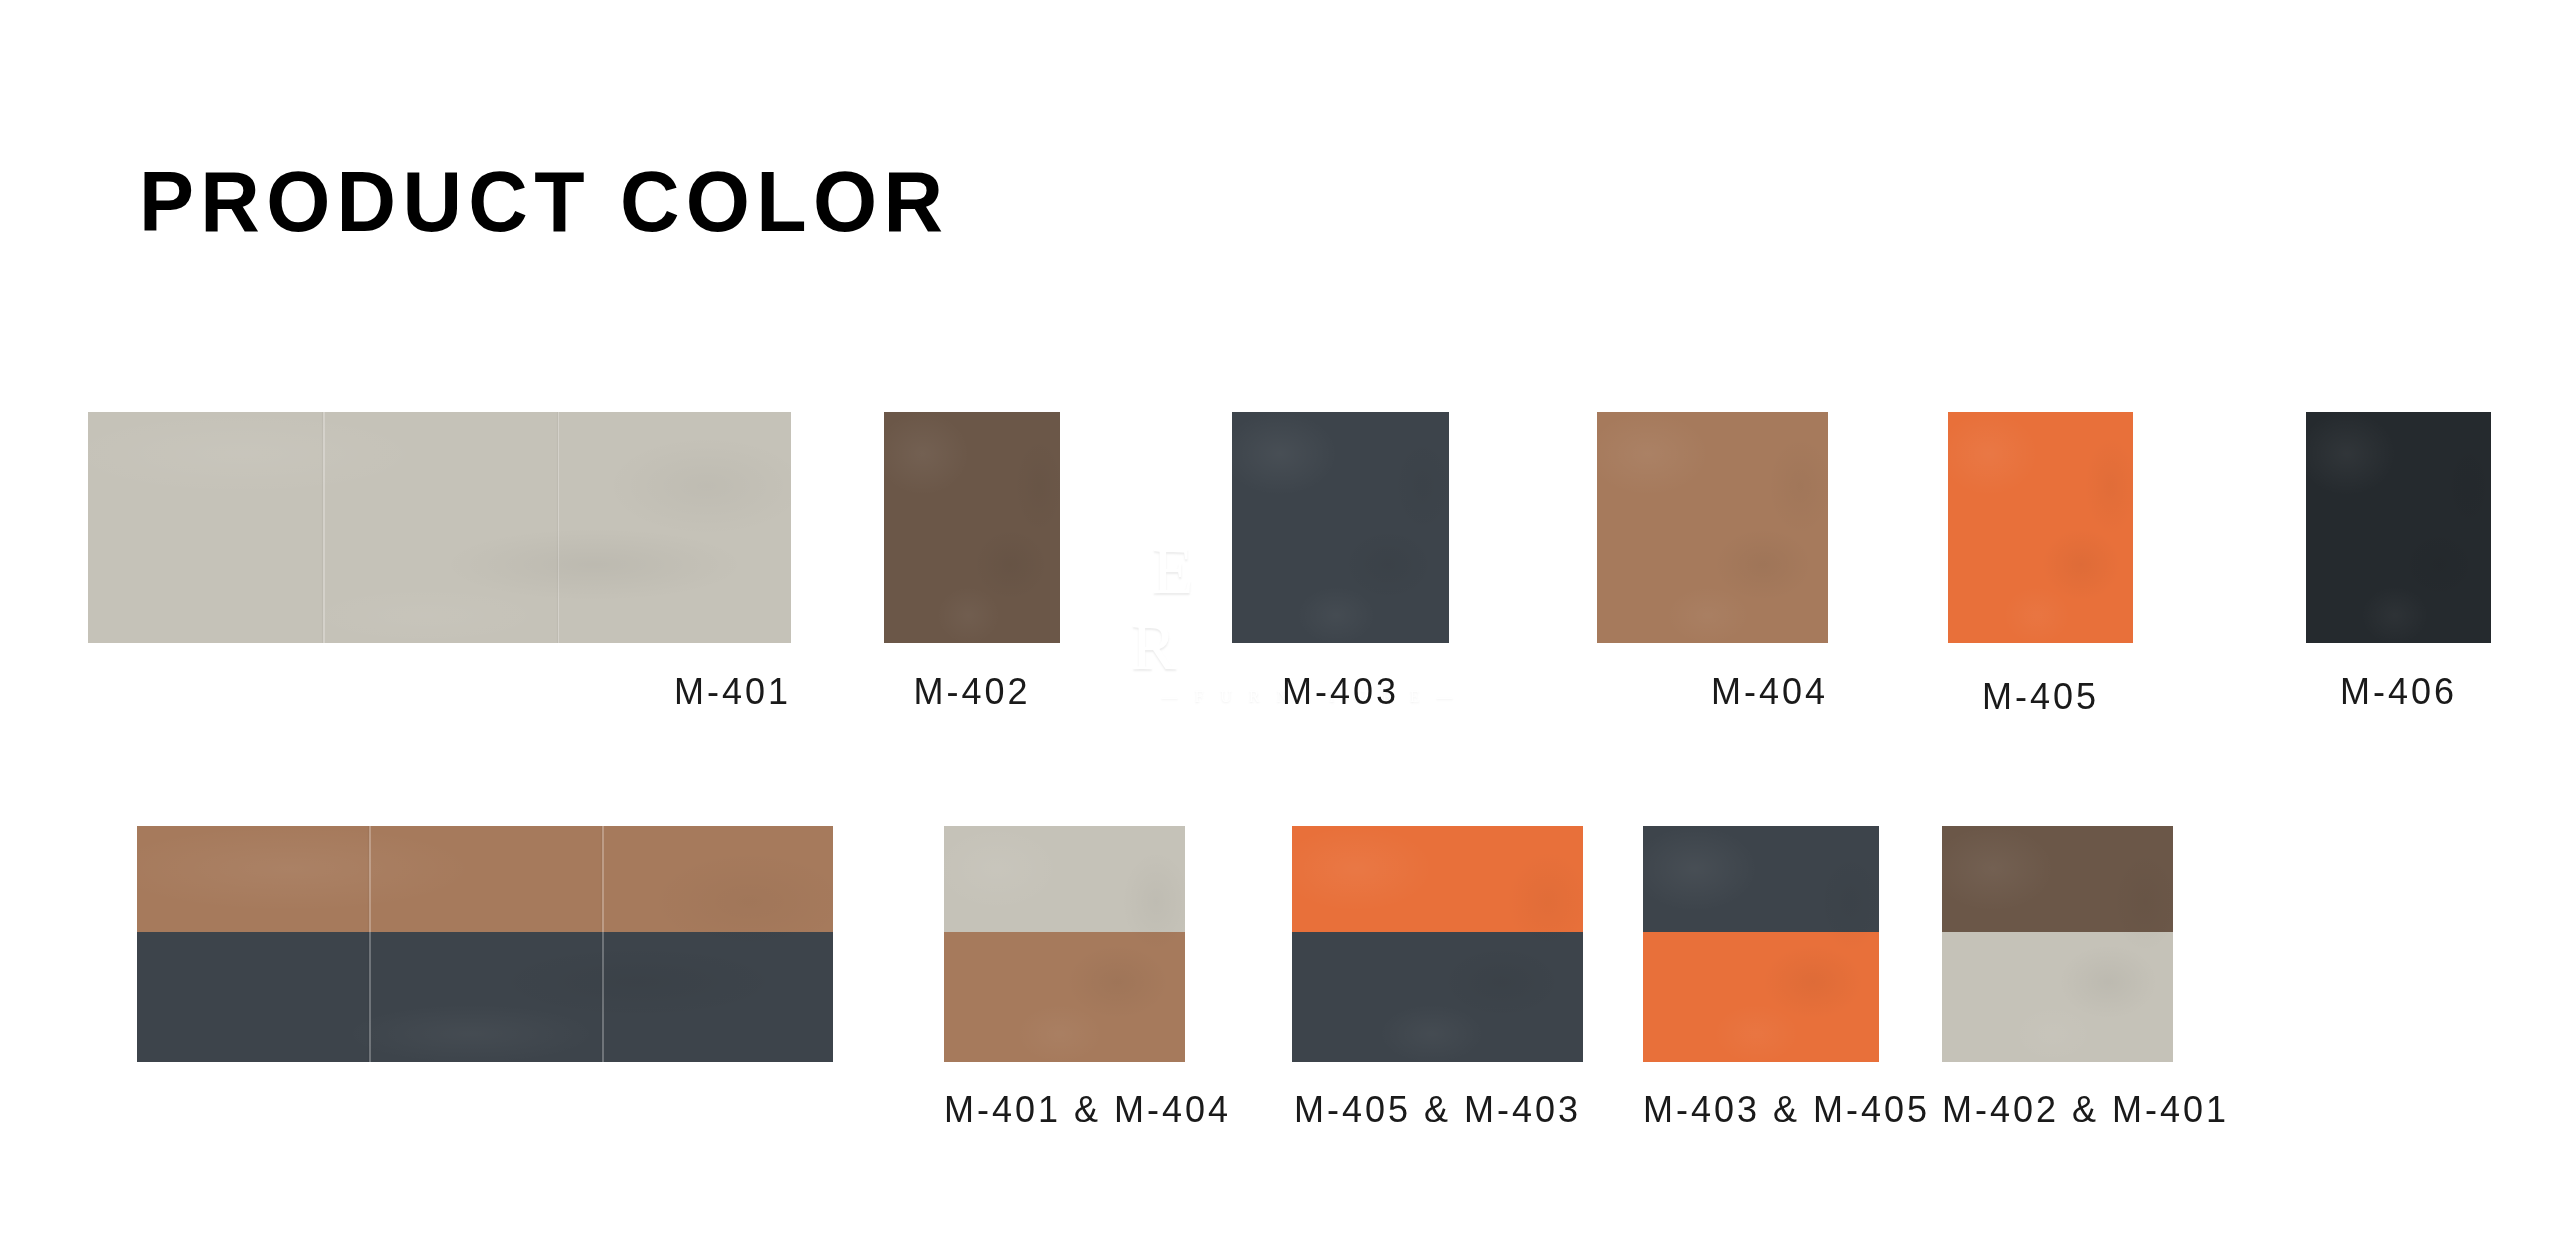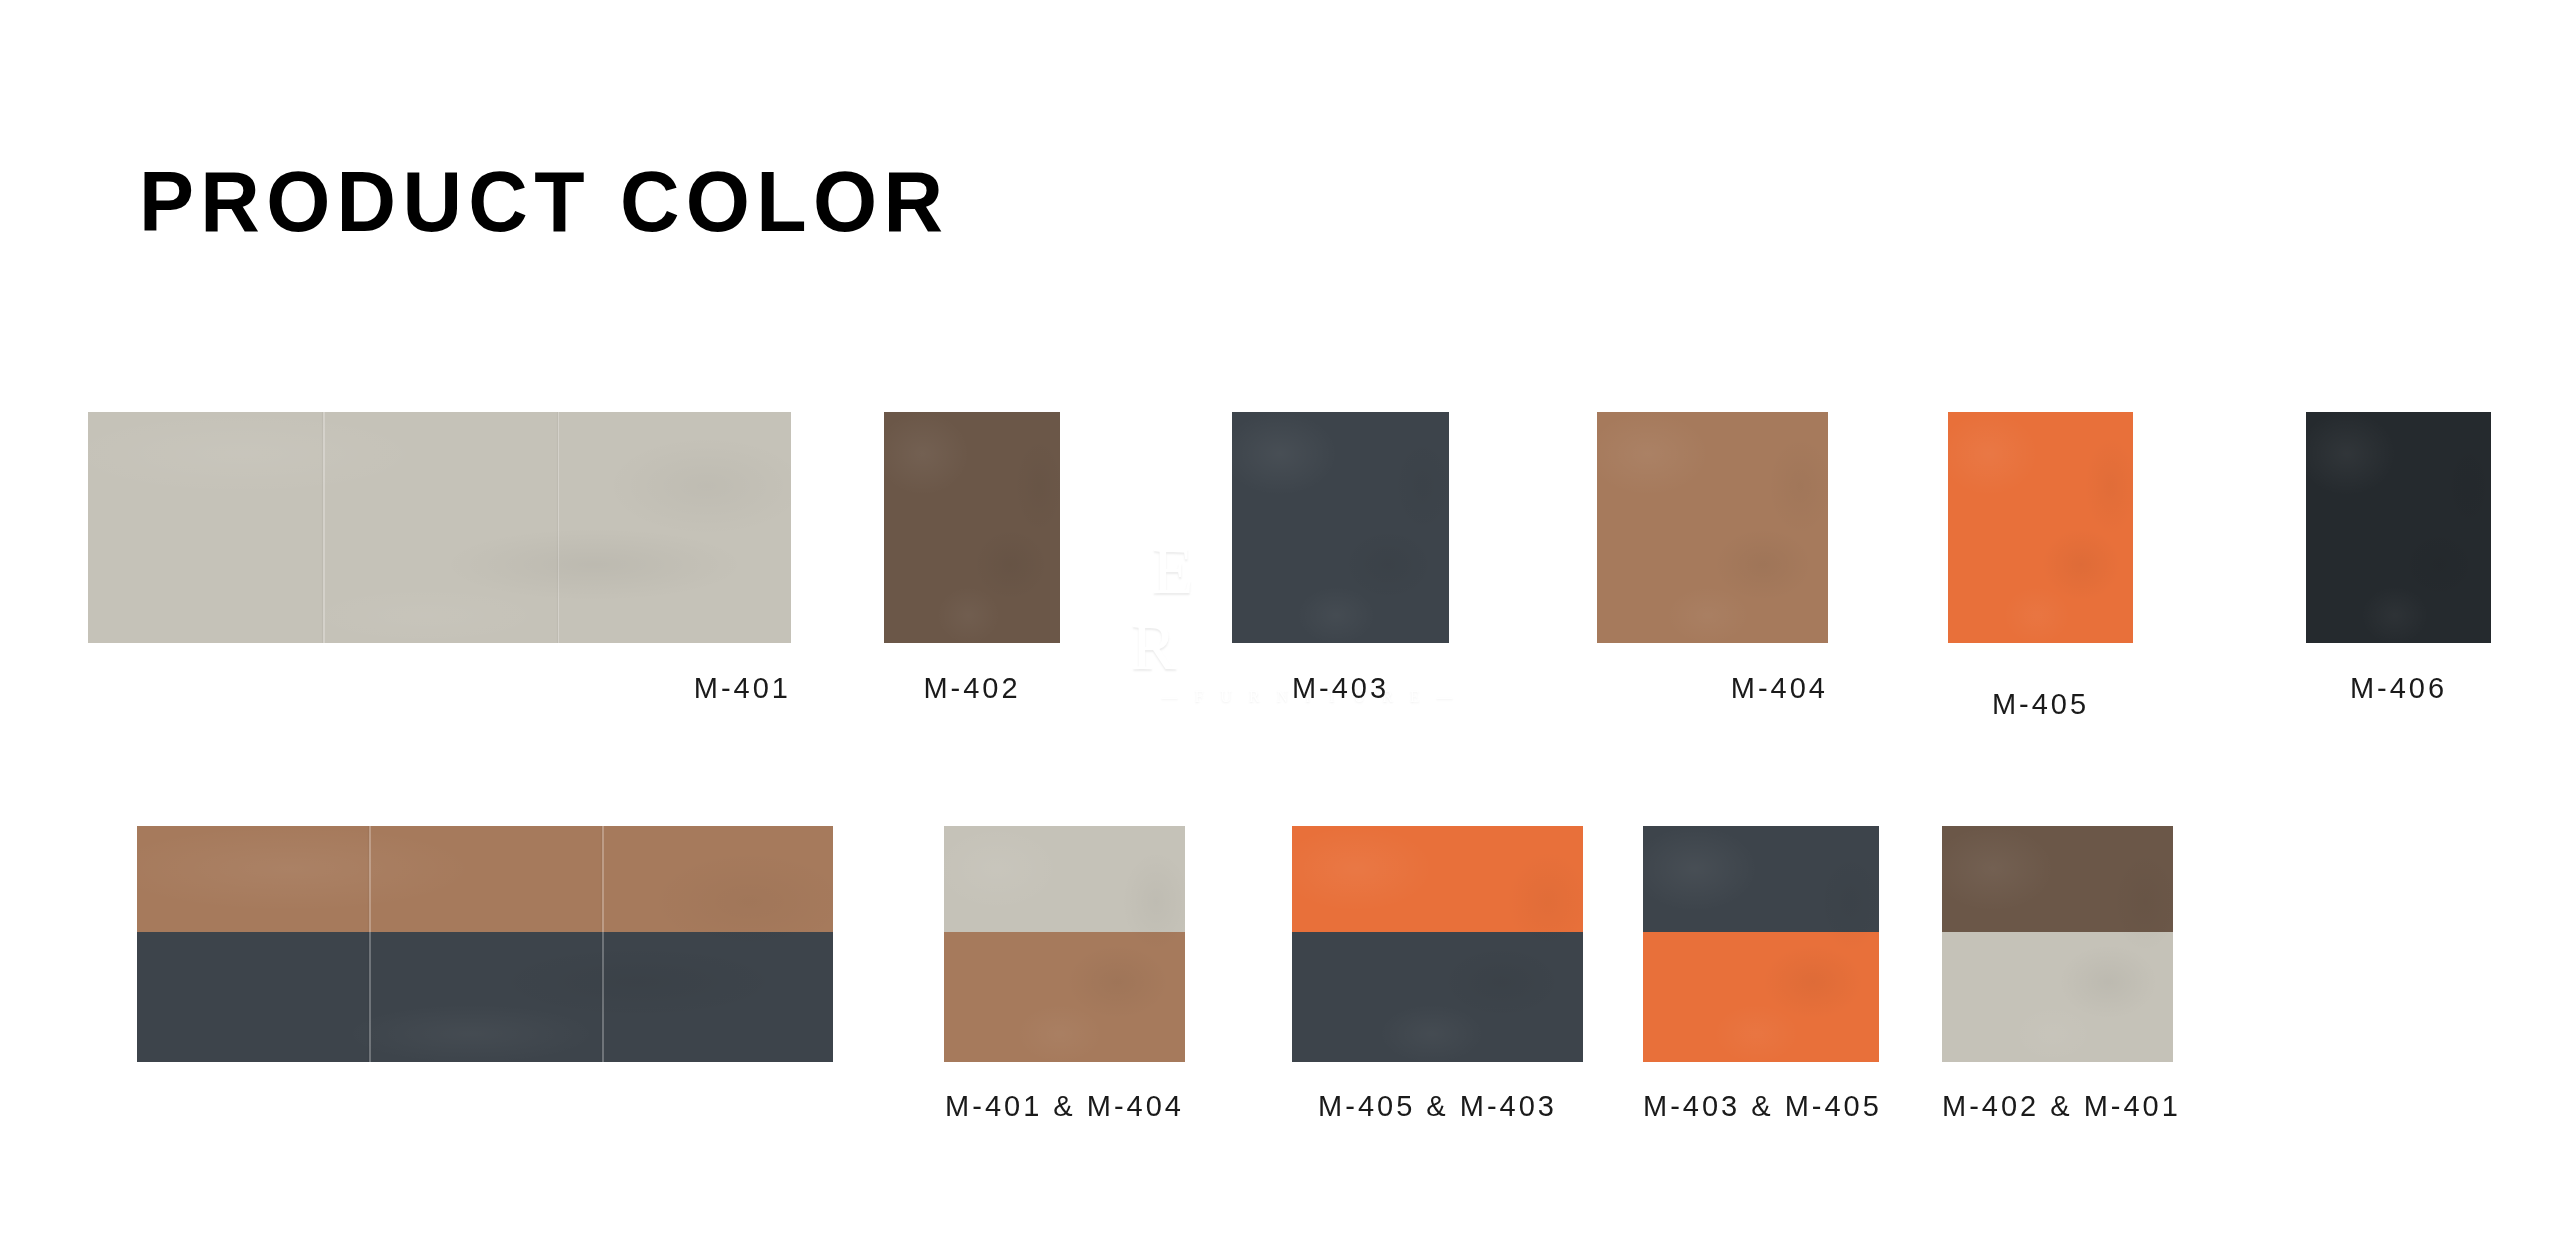--- a/index.html
+++ b/index.html
@@ -93,21 +93,21 @@
   
   .seams { position:absolute; inset:0; pointer-events:none; }
   .seams .seam {
     position:absolute; top:0; bottom:0; width:1.9px;
     background:rgba(255,255,255,0.26);
     box-shadow:-0.9px 0 0.9px rgba(0,0,0,0.05);
   }
 
   .swatch-label {
     position:absolute;
-    font-size:29px;
+    font-size:36px;
     letter-spacing:3px;
     color:#1a1a1a;
     white-space:nowrap;
     line-height:1;
   }
   .label-center { width:100%; text-align:center; }
   .label-right  { width:100%; text-align:right; }
 </style>
 </head>
 <body>
@@ -145,21 +145,21 @@
     <div class="swatch-cell" style="left: 1597px; top: 412px; width: 231px; height: 319px;">
       <div class="swatch-box" style="height: 231px;">
         <div class="fill-solid" style="background: rgb(166, 122, 92);"></div>
       </div>
       <div class="swatch-label label-center" style="top: 262px; text-align: right;">M-404</div>
     </div>
     <div class="swatch-cell" style="left: 1948px; top: 412px; width: 185px; height: 319px;">
       <div class="swatch-box" style="height: 231px;">
         <div class="fill-solid" style="background: rgb(232, 112, 58);"></div>
       </div>
-      <div class="swatch-label label-center" style="top: 278px;">M-405</div>
+      <div class="swatch-label label-center" style="top: 267px;">M-405</div>
     </div>
     <div class="swatch-cell" style="left: 2306px; top: 412px; width: 185px; height: 319px;">
       <div class="swatch-box" style="height: 231px;">
         <div class="fill-solid" style="background: rgb(37, 42, 46);"></div>
       </div>
       <div class="swatch-label label-center" style="top: 262px;">M-406</div>
     </div>
   </div>
 <div class="swatch-row" id="row-combos">
     <div class="swatch-cell" style="left: 137px; top: 826px; width: 696px; height: 324px;">

